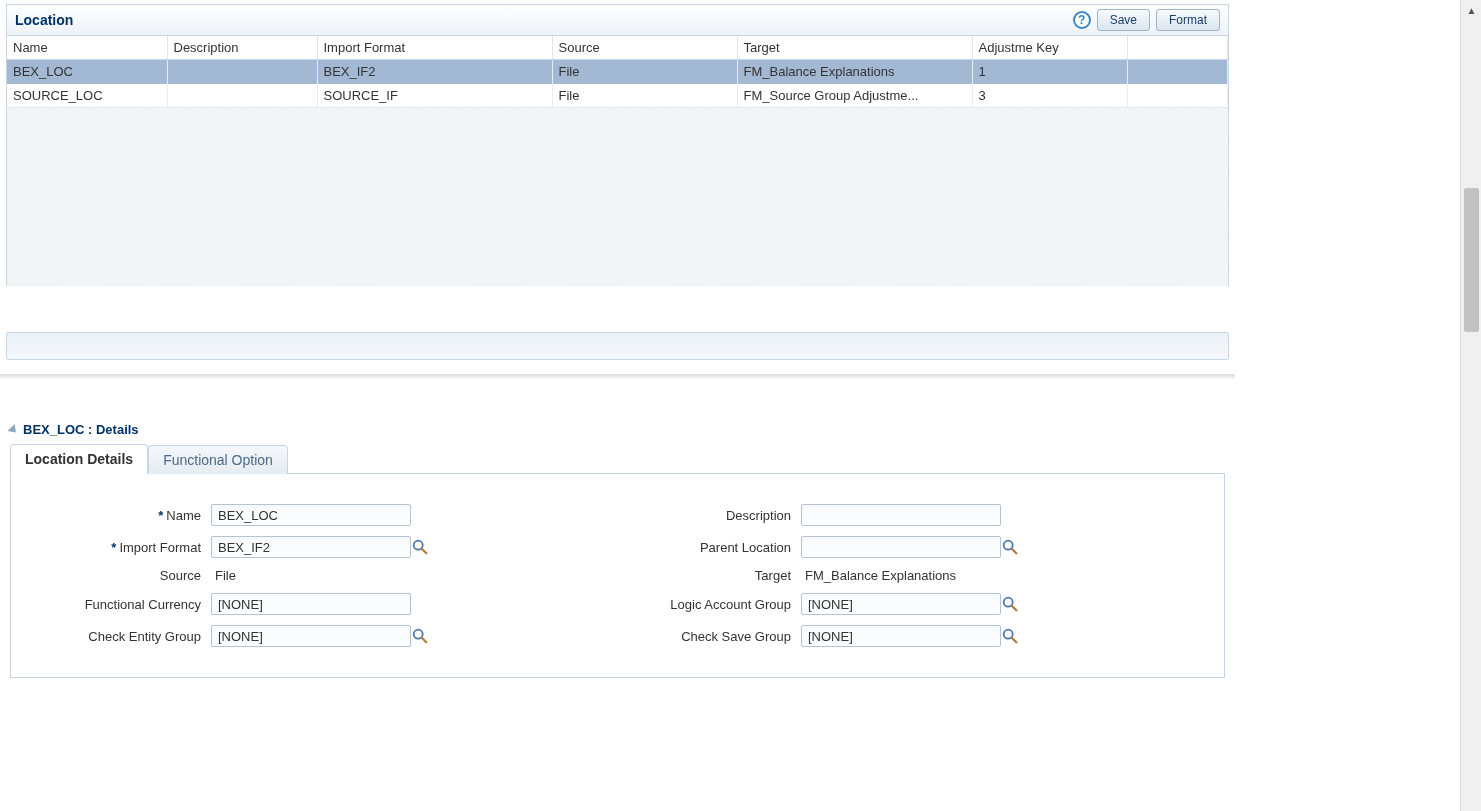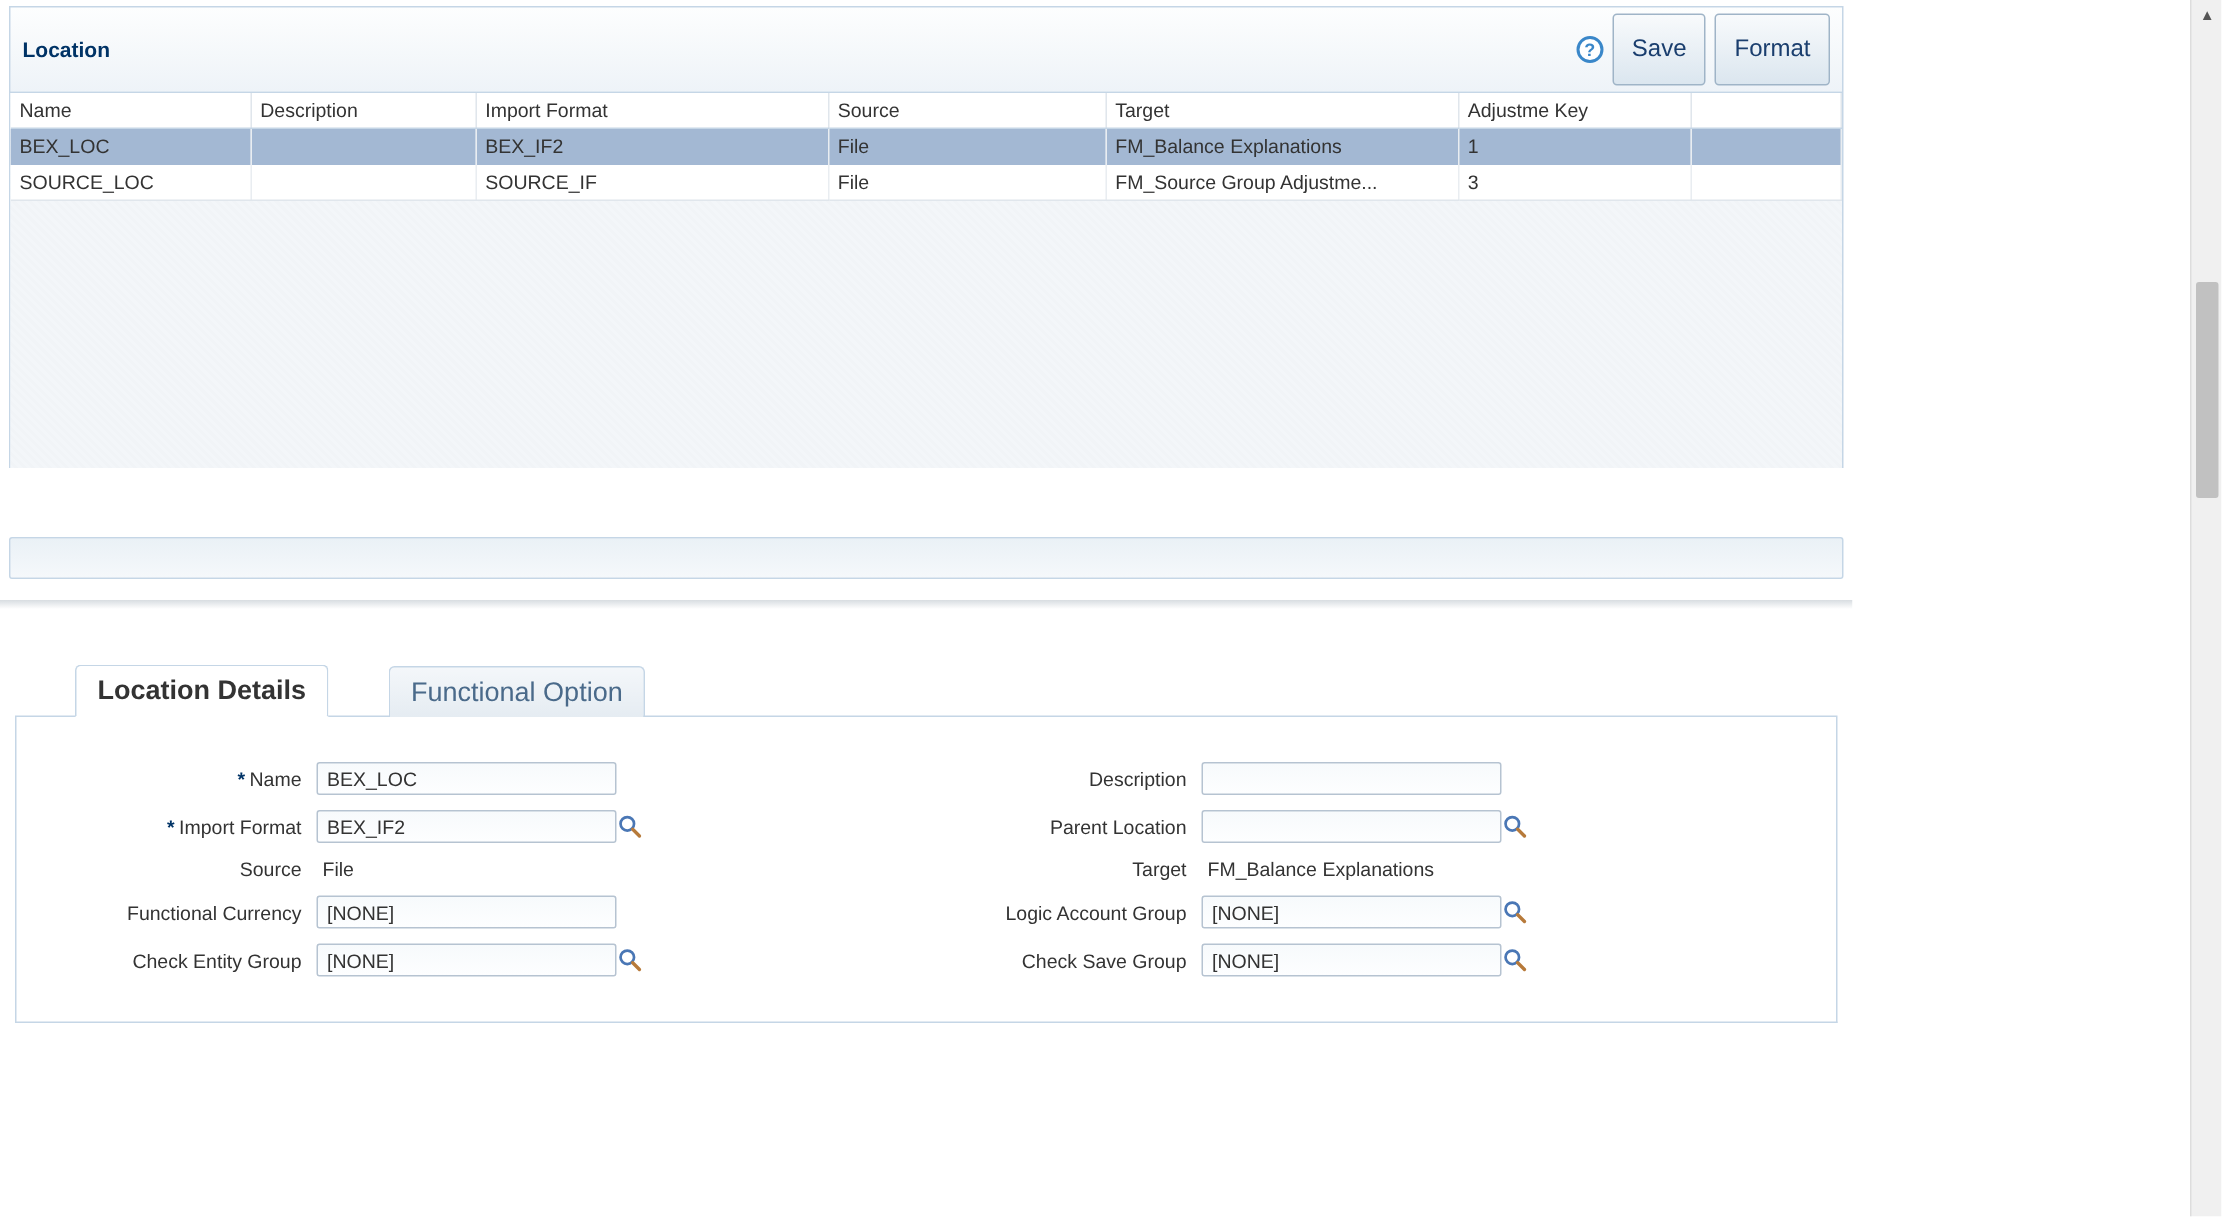--- a/index.html
+++ b/index.html
@@ -66,23 +66,23 @@
   font-weight: bold;
   font-size: 12px;
   display: inline-flex; align-items: center; justify-content: center;
   background: #fff;
   cursor: pointer;
 }
 .btn {
   background: linear-gradient(#f8fafc, #dbe6ef);
   border: 1px solid #9fb4c7;
   border-radius: 3px;
-  padding: 14px 12px;
+  padding: 3px 12px;
   color: #1a3e6e;
-  font-size: 16px;
+  font-size: 12px;
   cursor: pointer;
 }
 
 .table-container {
   margin: 0 6px;
   border-left: 1px solid #c5d6e6;
   border-right: 1px solid #c5d6e6;
 }
 .grid-table {
   width: 100%;
@@ -151,25 +151,24 @@
   margin: 0 10px;
   border-bottom: 1px solid #c5d6e6;
   position: relative;
 }
 .tab {
   padding: 6px 14px;
   border: 1px solid #c5d6e6;
   border-bottom: none;
   border-top-left-radius: 4px;
   border-top-right-radius: 4px;
-  font-size: 18px;
+  font-size: 14px;
   cursor: pointer;
   position: relative;
   top: 1px;
-  margin-left: 40px;
 }
 .tab.active {
   background: #fff;
   font-weight: bold;
   border-bottom: 1px solid #fff;
 }
 .tab.inactive {
   background: linear-gradient(#f4f7fa,#e5ecf2);
   color: #4a6a8a;
 }
@@ -263,20 +262,24 @@
           </tr>
         </tbody>
       </table>
     </div>
   </div>
 
   <div class="shadow-bar"></div>
   <div class="divider-shadow"></div>
   <div class="white-gap"></div>
 
+  <div class="details-header">
+    <div class="disclosure-tri"></div>
+    <span class="details-title">BEX_LOC : Details</span>
+  </div>
 
   <div class="tab-strip">
     <div class="tab active">Location Details</div>
     <div class="tab inactive">Functional Option</div>
   </div>
 
   <div class="tab-content">
     <div class="form-row-container">
 
       <div class="form-col">

